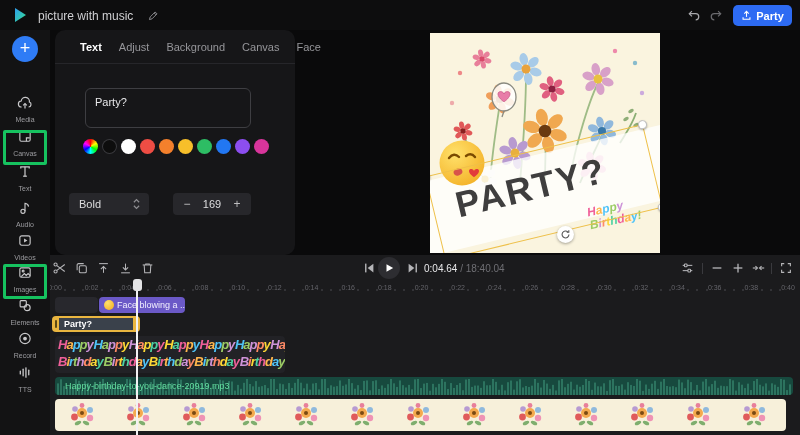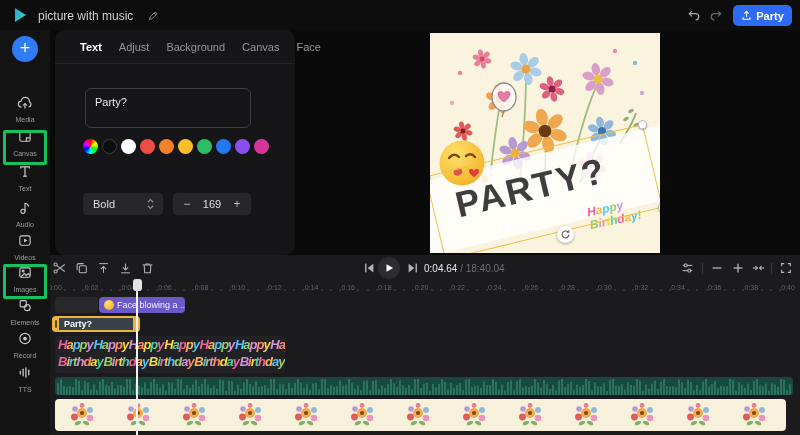--- a/index.html
+++ b/index.html
@@ -34,21 +34,21 @@
   .tab.active { color:#ffffff; font-weight:bold; }
   .text-area { position:absolute; left:30px; top:58px; width:166px; height:40px; background:transparent;
     border:1px solid #3e3e42; border-radius:6px; color:#e8e8ea; font-size:11px; padding:7px 9px;
     font-family:"Liberation Sans",sans-serif; resize:none; outline:none; }
   .swatches { position:absolute; left:28px; top:109px; display:flex; gap:4px; }
   .swatch { width:15px; height:15px; border-radius:50%; cursor:pointer; }
   .select { position:absolute; height:22px; background:#27272b; border-radius:4px; display:flex;
     align-items:center; justify-content:space-between; padding:0 8px 0 10px; cursor:pointer; }
   .select span { font-size:11px; color:#dededf; }
   .font-select { left:30px; top:135px; width:166px; }
-  .style-select { left:28px; top:163px; width:80px; }
+  .style-select { left:14px; top:163px; width:80px; }
   .stepper { position:absolute; left:118px; top:163px; width:78px; height:22px; background:#27272b;
     border-radius:4px; display:flex; align-items:center; justify-content:space-between; padding:0 8px; }
   .stepper .sbtn { font-size:12px; color:#bdbdbf; cursor:pointer; width:12px; text-align:center; }
   .stepper .val { font-size:11px; color:#dededf; }
   .chev { color:#8e8e92; }
 
   
   .canvas { position:absolute; left:430px; top:33px; width:230px; height:220px; background:#faf4df;
     overflow:hidden; }
   .flowers { position:absolute; left:0; top:0; }
@@ -808,20 +808,21 @@
           <rect x="710" y="6.405410424165147" width="2" height="11.594589575834853" fill="rgba(90,205,165,0.32)"></rect>
           <rect x="713" y="13.601533836170939" width="2" height="4.398466163829061" fill="rgba(90,205,165,0.32)"></rect>
           <rect x="716" y="6.32018190473274" width="2" height="11.67981809526726" fill="rgba(90,205,165,0.32)"></rect>
           <rect x="719" y="7.647742801339501" width="2" height="10.3522571986605" fill="rgba(90,205,165,0.32)"></rect>
           <rect x="722" y="9.872239712430964" width="2" height="8.127760287569036" fill="rgba(90,205,165,0.32)"></rect>
           <rect x="725" y="2" width="2" height="16" fill="rgba(90,205,165,0.32)"></rect>
           <rect x="728" y="2.7111329209952153" width="2" height="15.288867079004785" fill="rgba(90,205,165,0.32)"></rect>
           <rect x="731" y="13.066491558134516" width="2" height="4.9335084418654835" fill="rgba(90,205,165,0.32)"></rect>
           <rect x="734" y="7.373948172716805" width="2" height="10.626051827283195" fill="rgba(90,205,165,0.32)"></rect>
         </svg>
+      <span class="txt">Happy-birthday-to-you-dance-20919.mp3</span>
     </div>
 
     <div class="clip clip-img" id="imgclip">
         <svg width="26" height="26" viewBox="0 0 26 26" class="bouquet" style="left: 14px;">
           <ellipse cx="9" cy="21" rx="3.4" ry="1.8" fill="#7fae6e" transform="rotate(-25 9 21)"></ellipse>
           <ellipse cx="17" cy="21" rx="3.4" ry="1.8" fill="#7fae6e" transform="rotate(25 17 21)"></ellipse>
           <circle cx="13" cy="11" r="5" fill="#f4a94e"></circle>
           <circle cx="13" cy="11" r="2" fill="#7a4a12"></circle>
           <circle cx="5.5" cy="15" r="3.4" fill="#e05a5a"></circle>
           <circle cx="21" cy="8" r="3" fill="#8fb9dd"></circle>

